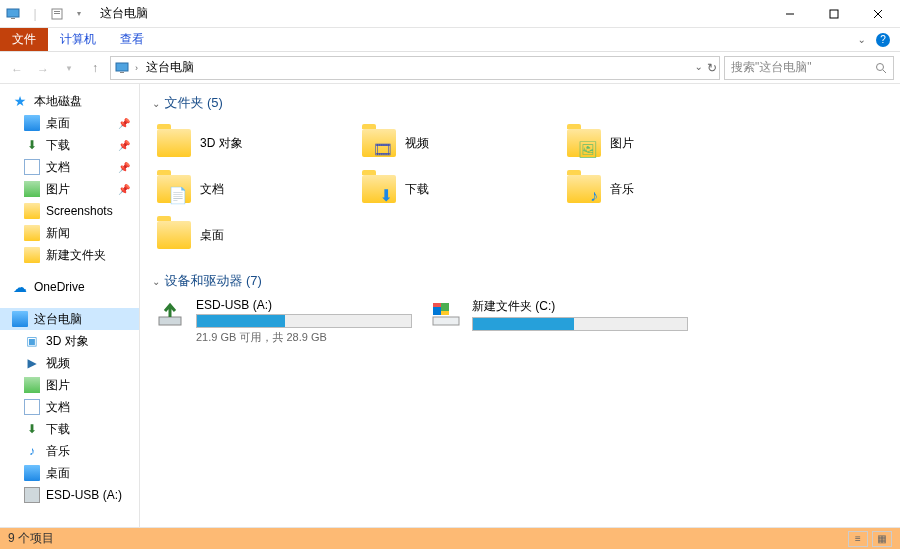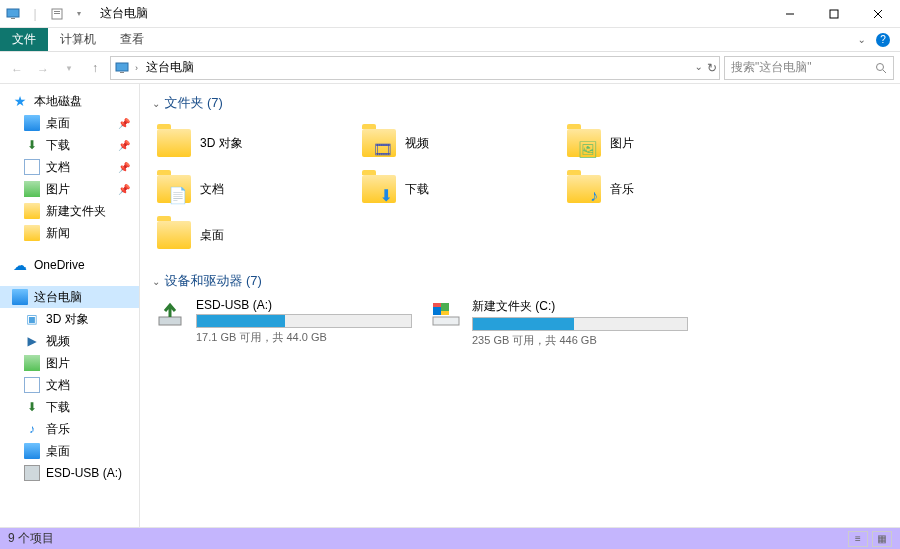--- a/index.html
+++ b/index.html
@@ -8,22 +8,22 @@
 
 .titlebar { height: 28px; display: flex; align-items: center; background: #fff; border-bottom: 1px solid #e5e5e5; }
 .titlebar-left { display: flex; align-items: center; padding-left: 4px; gap: 4px; }
 .win-sys { display: flex; margin-left: auto; }
 .win-sys div { width: 44px; height: 28px; display: flex; align-items: center; justify-content: center; }
 .qat-icon { width: 18px; height: 18px; display: inline-flex; align-items: center; justify-content: center; }
 .titlebar-title { margin-left: 8px; font-size: 12px; }
 
 
 .ribbon { height: 24px; display: flex; align-items: stretch; background: #fff; border-bottom: 1px solid #e1e1e1; }
-.ribbon-tab { padding: 0 12px; display: flex; align-items: center; font-size: 12px; color: #404040; }
-.ribbon-tab.file { background: #0f766e; color: #fff; }
+.ribbon-tab { padding: 0 12px; display: flex; align-items: center; font-size: 12px; color: #1d4ed8; }
+.ribbon-tab.file { background: #c2410c; color: #fff; }
 .ribbon-right { margin-left: auto; display: flex; align-items: center; gap: 10px; padding-right: 10px; }
 .help-circle { width: 14px; height: 14px; border-radius: 50%; background: #0078d7; color: #fff; display: flex; align-items: center; justify-content: center; font-size: 10px; }
 
 
 .navbar { height: 32px; display: flex; align-items: center; padding: 0 6px; gap: 4px; border-bottom: 1px solid #e5e5e5; }
 .nav-btn { width: 22px; height: 22px; display: flex; align-items: center; justify-content: center; color: #888; }
 .addressbar { flex: 1; height: 24px; border: 1px solid #ccc; display: flex; align-items: center; padding: 0 2px; gap: 4px; position: relative; }
 .addressbar .crumb { font-size: 12px; padding: 0 4px; }
 .addr-glyphs { margin-left: auto; display: flex; gap: 4px; color: #666; }
 .searchbox { width: 170px; height: 24px; border: 1px solid #ccc; display: flex; align-items: center; padding: 0 6px; color: #888; }
@@ -57,21 +57,21 @@
 .drives { display: flex; gap: 16px; }
 .drive { width: 260px; display: flex; gap: 8px; }
 .drive-ico { width: 36px; height: 36px; display: flex; align-items: center; justify-content: center; }
 .drive-info { flex: 1; }
 .drive-name { font-size: 12px; margin-bottom: 2px; }
 .drive-bar { height: 14px; border: 1px solid #bcbcbc; background: #eee; position: relative; margin-bottom: 2px; }
 .drive-fill { height: 100%; background: #26a0da; }
 .drive-text { font-size: 11px; color: #666; }
 
 
-.statusbar { position: absolute; bottom: 0; left: 0; right: 0; height: 22px; border-top: 1px solid #e5e5e5; display: flex; align-items: center; padding: 0 8px; font-size: 12px; color: #333; background: #c4b5fd; }
+.statusbar { position: absolute; bottom: 0; left: 0; right: 0; height: 22px; border-top: 1px solid #e5e5e5; display: flex; align-items: center; padding: 0 8px; font-size: 12px; color: #333; background: #fdba74; }
 .statusbar .view-icons { margin-left: auto; display: flex; gap: 4px; color: #666; }
 .view-icons div { width: 20px; height: 16px; display: flex; align-items: center; justify-content: center; border: 1px solid #ccc; font-size: 10px; }
 
 .disabled { color: #bbb; }
 </style>
 </head>
 <body>
 
 <div class="titlebar">
   <div class="titlebar-left">
@@ -172,25 +172,29 @@
         <span>文档</span>
         <span class="pin">📌</span>
       </div>
       <div class="tree-item sub">
         <span class="ico" style="background:linear-gradient(#a8e0a8,#56c156)"></span>
         <span>图片</span>
         <span class="pin">📌</span>
       </div>
       <div class="tree-item sub">
         <span class="ico folder"></span>
-        <span>新建文件夹</span>
+        <span>Screenshots</span>
       </div>
       <div class="tree-item sub">
         <span class="ico folder"></span>
         <span>新闻</span>
+      </div>
+      <div class="tree-item sub">
+        <span class="ico folder"></span>
+        <span>新建文件夹</span>
       </div>
       <div class="tree-sep"></div>
       <div class="tree-item">
         <span class="ico cloud">☁</span>
         <span>OneDrive</span>
       </div>
       <div class="tree-sep"></div>
       <div class="tree-item sel">
         <span class="ico monitor"></span>
         <span>这台电脑</span>
@@ -225,21 +229,21 @@
       </div>
       <div class="tree-item sub">
         <span class="ico" style="background:#cfd8dc;border:1px solid #999"></span>
         <span>ESD-USB (A:)</span>
       </div>
     </div>
 
   <div class="content">
     <div class="group-header">
       <span class="chev">⌄</span>
-      <span>文件夹 (7)</span>
+      <span>文件夹 (5)</span>
     </div>
     <div class="folder-grid" id="folder-grid">
         <div class="folder-item">
     <div class="big-ico">
             <div class="big-folder"></div>
           </div>
     <div class="folder-label">3D 对象</div>
   </div>
         <div class="folder-item">
     <div class="big-ico">
@@ -294,39 +298,38 @@
             <svg width="34" height="34" viewBox="0 0 34 34">
               <rect x="6" y="18" width="22" height="8" fill="#cfd8dc" stroke="#888"></rect>
               <path d="M17 6 L17 18 M12 12 L17 6 L22 12" fill="none" stroke="#2e7d32" stroke-width="3"></path>
             </svg>
           </div>
     <div class="drive-info">
       <div class="drive-name">ESD-USB (A:)</div>
       <div class="drive-bar">
               <div class="drive-fill" style="width:41%"></div>
             </div>
-      <div class="drive-text">17.1 GB 可用，共 44.0 GB</div>
+      <div class="drive-text">21.9 GB 可用，共 28.9 GB</div>
     </div>
   </div>
   <div class="drive">
     <div class="drive-ico">
             <svg width="34" height="34" viewBox="0 0 34 34">
               <rect x="4" y="18" width="26" height="8" fill="#eceff1" stroke="#999"></rect>
               <rect x="4" y="8" width="8" height="8" fill="#0078d7"></rect>
               <rect x="4" y="4" width="8" height="4" fill="#ef5350"></rect>
               <rect x="12" y="4" width="8" height="8" fill="#4caf50"></rect>
               <rect x="12" y="12" width="8" height="4" fill="#ffca28"></rect>
             </svg>
           </div>
     <div class="drive-info">
       <div class="drive-name">新建文件夹 (C:)</div>
       <div class="drive-bar">
               <div class="drive-fill" style="width:47%"></div>
             </div>
-      <div class="drive-text">235 GB 可用，共 446 GB</div>
     </div>
   </div>
       </div>
   </div>
 </div>
 
 <div class="statusbar">
   <span>9 个项目</span>
   <div class="view-icons">
     <div>≡</div>

